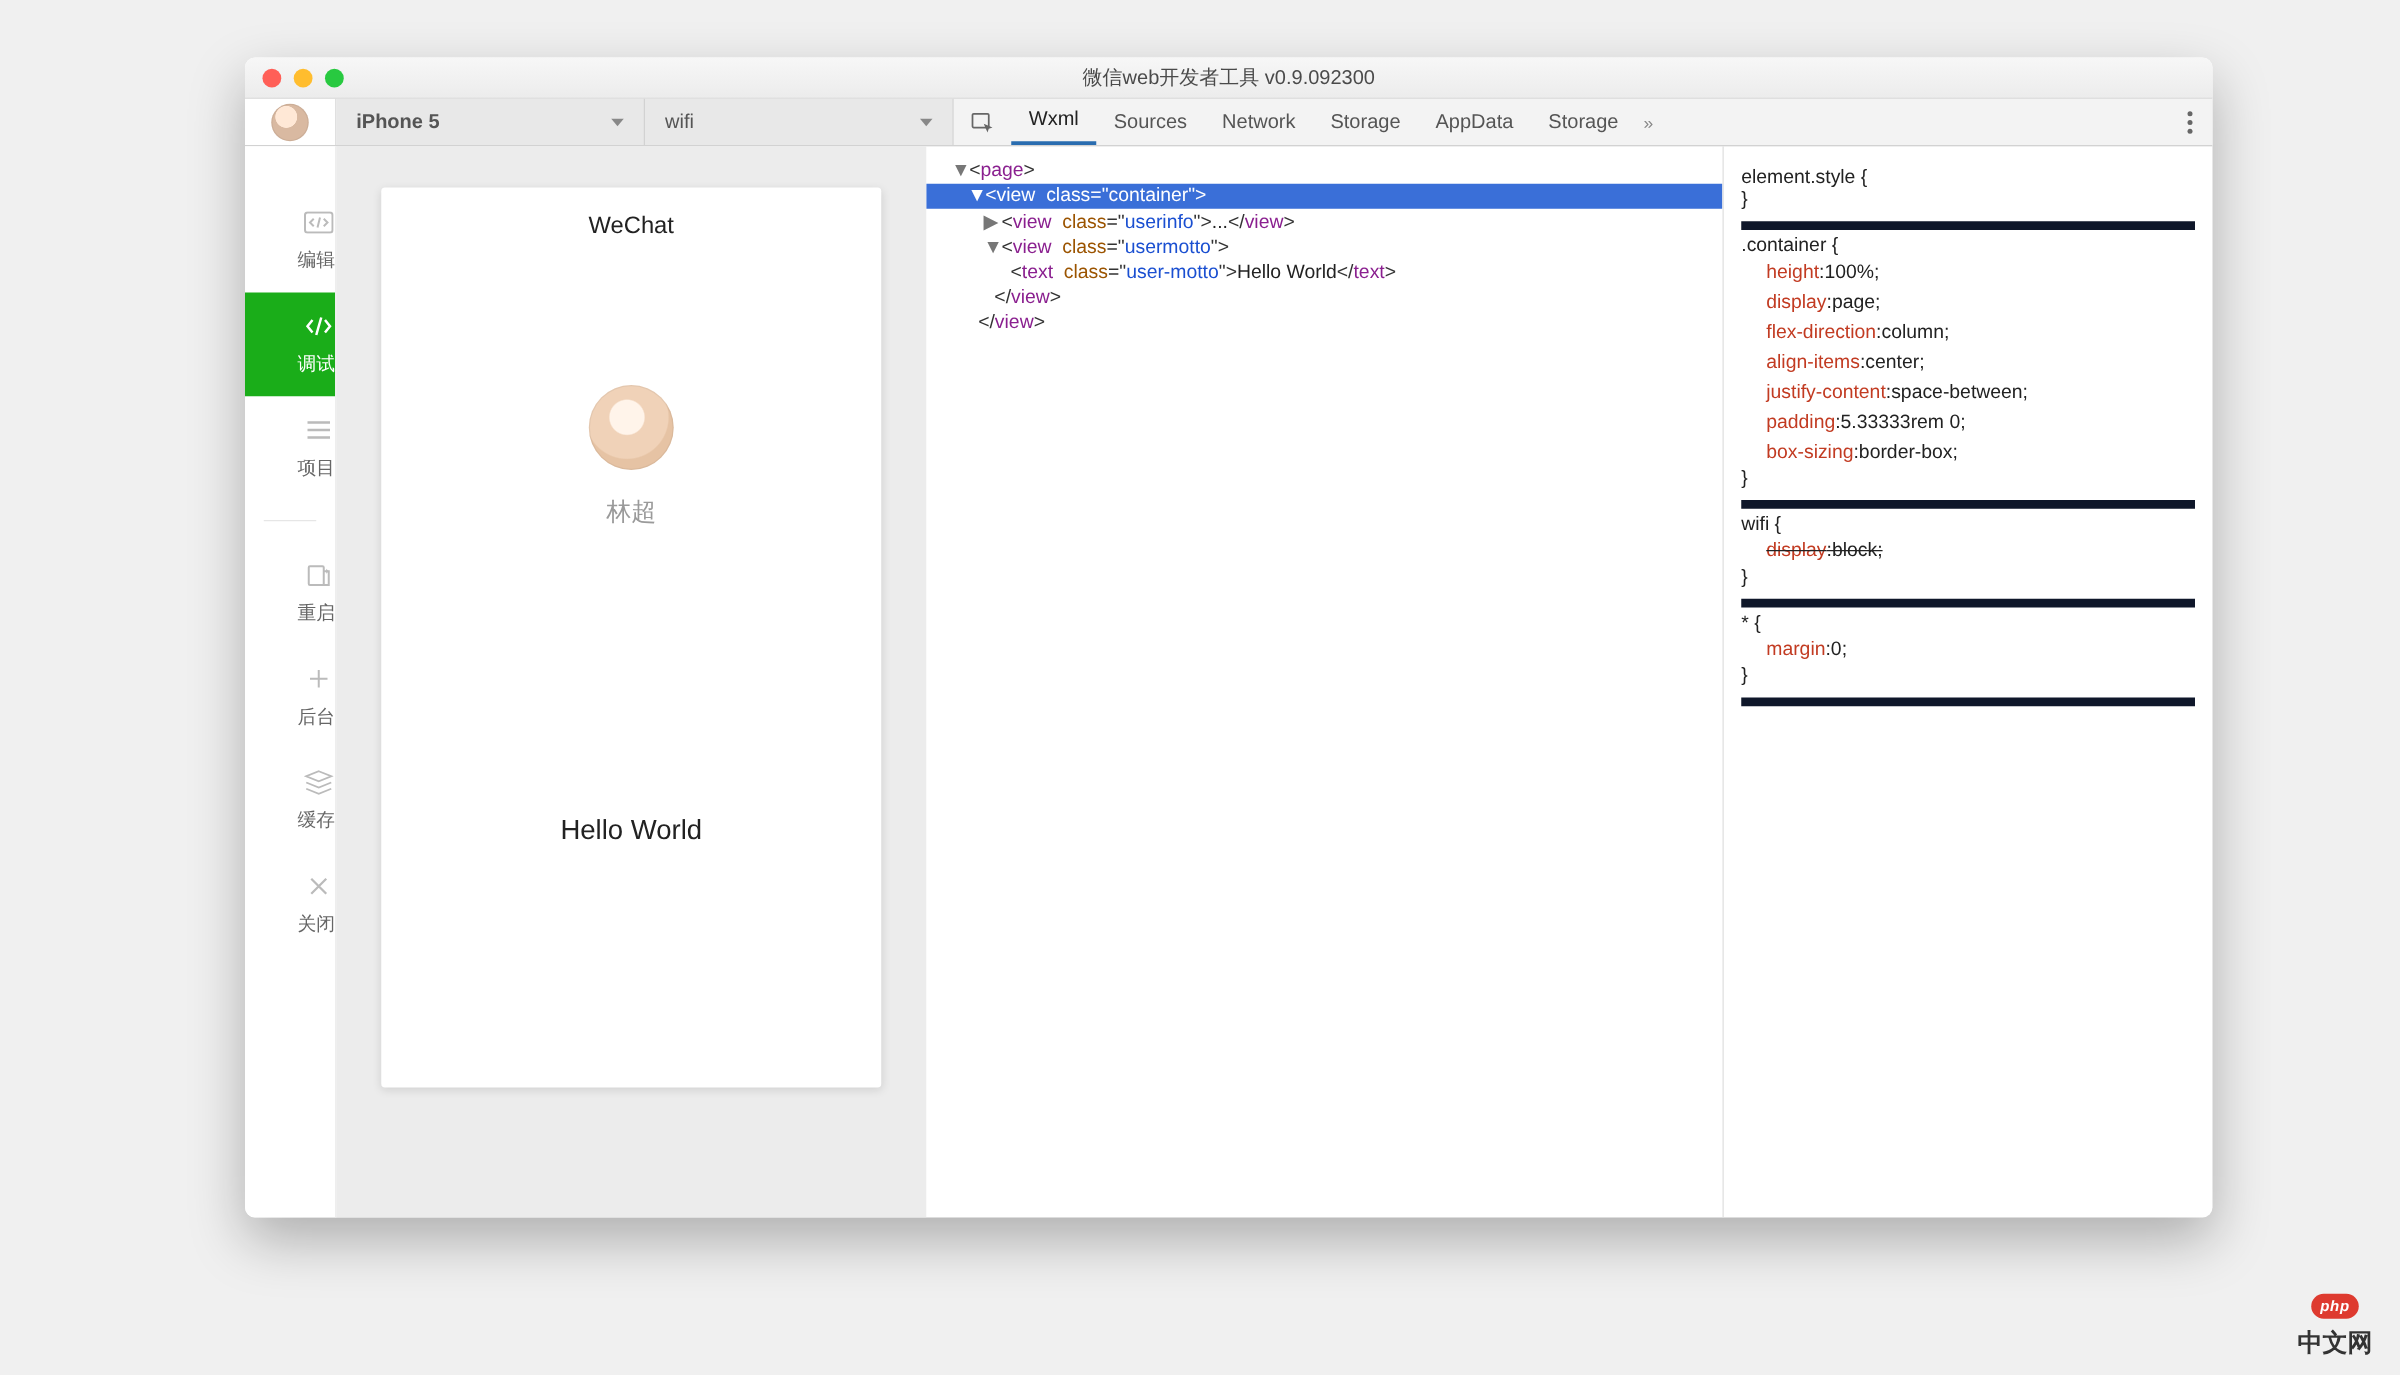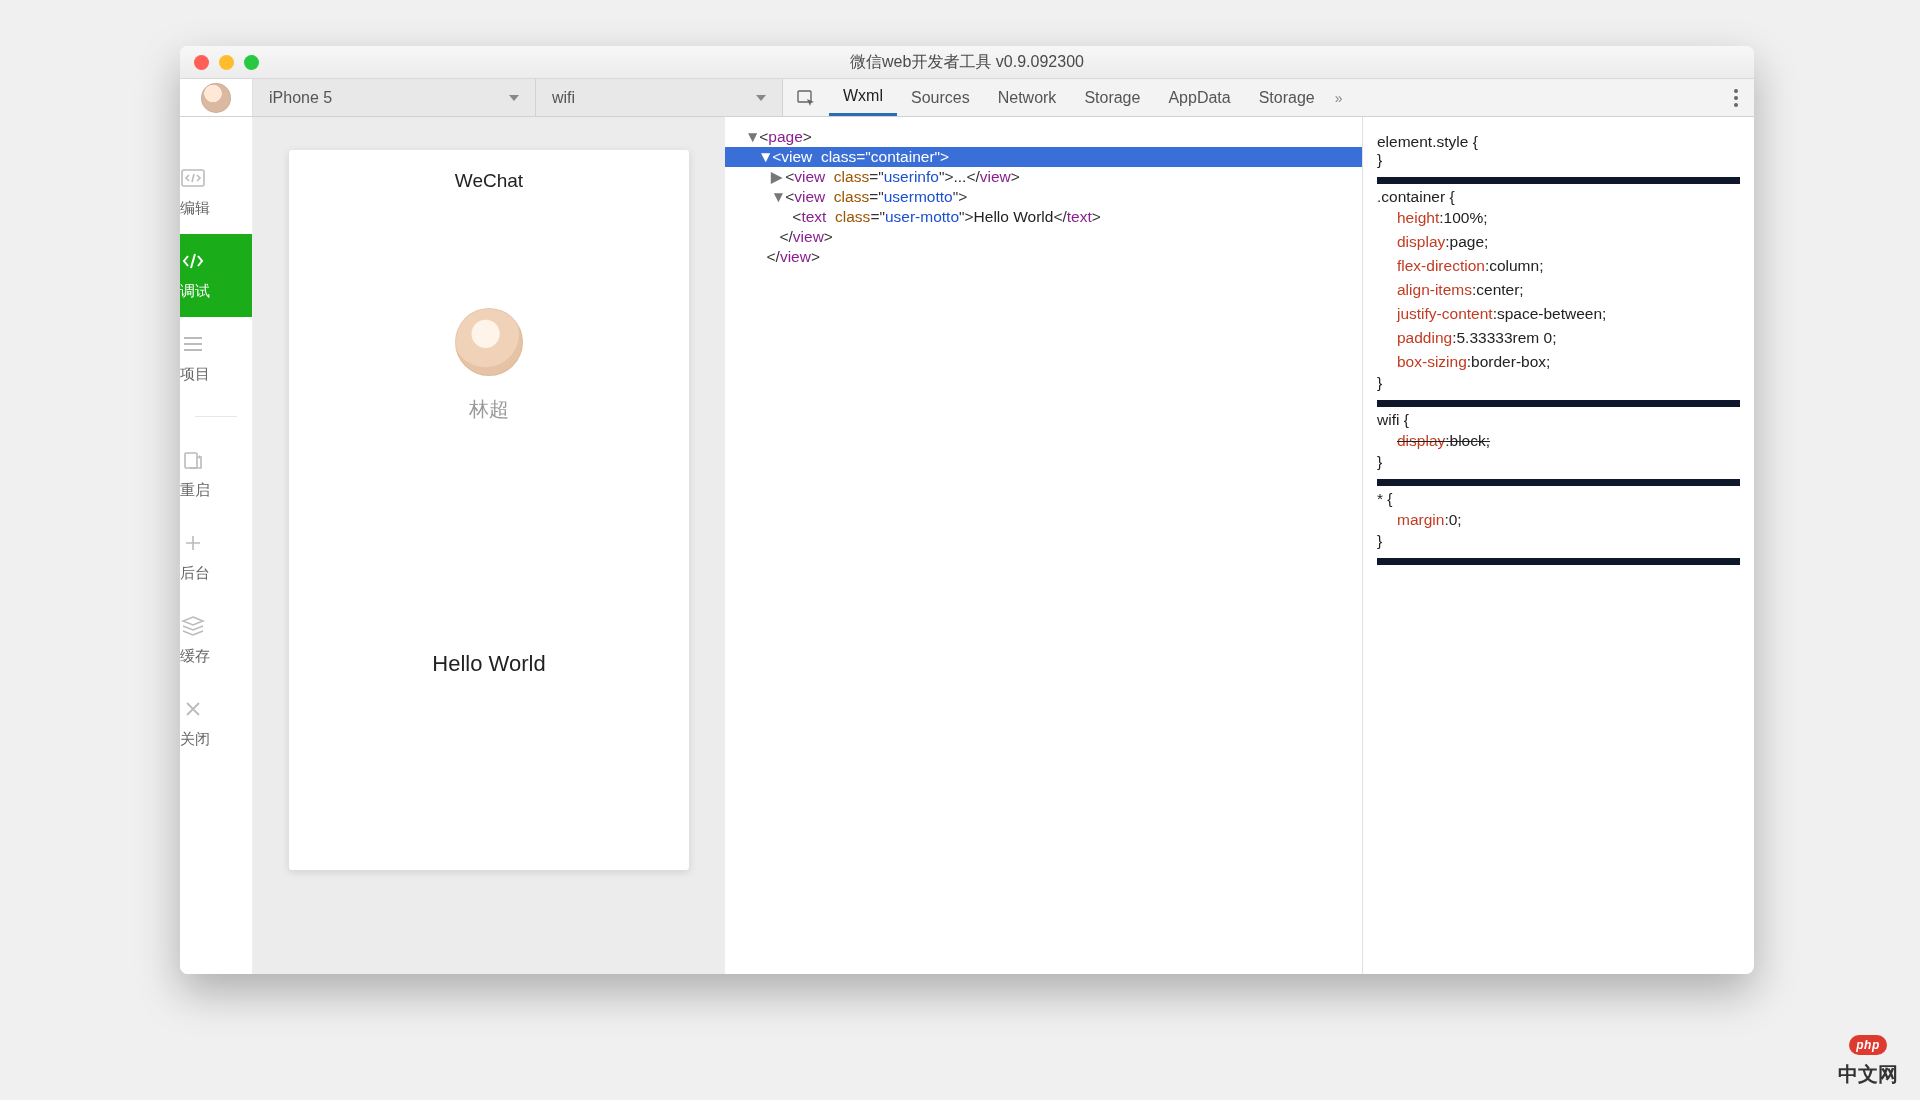--- a/index.html
+++ b/index.html
@@ -1,49 +1,49 @@
 <!DOCTYPE html>
 <html><head>
 <meta charset="utf-8">
 <style>
   * { margin: 0; padding: 0; box-sizing: border-box; font-family: -apple-system, "Helvetica Neue", Arial, sans-serif; }
   body { background: #f0f0f0; width: 1920px; height: 1100px; overflow: hidden; position: relative; }
   .window {
-    position: absolute; left: 180px; top: 46px; width: 1574px; height: 928px;
+    position: absolute; left: 196px; top: 46px; width: 1574px; height: 928px;
     background: #fff; border-radius: 8px; box-shadow: 0 18px 44px rgba(0,0,0,0.28);
     display: flex; flex-direction: column; overflow: hidden;
   }
   .titlebar {
     height: 33px; background: linear-gradient(#f7f7f7,#ececec);
     border-bottom: 1px solid #d8d8d8; display: flex; align-items: center;
     position: relative; flex-shrink: 0;
   }
   .traffic { display: flex; gap: 10px; margin-left: 14px; }
   .tl { width: 15px; height: 15px; border-radius: 50%; }
   .tl.close { background: #ff5f57; } .tl.min { background: #ffbd2e; } .tl.max { background: #28c940; }
   .titlebar-title { position: absolute; left: 0; right: 0; text-align: center; font-size: 16px; color: #4a4a4a; pointer-events: none; }
   .toolbar {
     height: 38px; background: #e8e8e8; border-bottom: 1px solid #d2d2d2;
     display: flex; align-items: center; flex-shrink: 0;
   }
   .avatar-cell { width: 73px; height: 100%; background: #fff; display: flex; align-items: center; justify-content: center; border-right: 1px solid #e0e0e0; }
   .avatar { width: 30px; height: 30px; border-radius: 50%; background: radial-gradient(circle at 40% 35%, #ffe8d6 0 32%, #d9b9a1 34% 100%); box-shadow: inset 0 0 0 1px rgba(0,0,0,0.06); }
   .dropdown { height: 100%; display: flex; align-items: center; justify-content: space-between; padding: 0 16px; font-size: 16px; color: #555; border-right: 1px solid #d2d2d2; cursor: default; }
-  .dd1 { width: 283px; } .dd2 { width: 247px; }
+  .dd1 { width: 247px; font-weight: bold; } .dd2 { width: 247px; }
   .chev { width: 0; height: 0; border-left: 5px solid transparent; border-right: 5px solid transparent; border-top: 6px solid #888; }
   .devtabs { flex: 1; height: 100%; display: flex; align-items: center; gap: 0; padding-left: 10px; background: #f3f3f3; }
   .devico { width: 26px; height: 26px; display: flex; align-items: center; justify-content: center; margin-right: 10px; color: #666; cursor: pointer; }
   .devtab { padding: 0 14px; height: 100%; display: flex; align-items: center; font-size: 16px; color: #555; cursor: pointer; }
   .devtab.active { color: #222; border-bottom: 3px solid #2a6db0; }
   .more-chev { margin-left: 6px; color: #888; font-size: 14px; }
   .menu-dots { margin-left: auto; margin-right: 16px; display: flex; flex-direction: column; gap: 3px; cursor: pointer; }
   .menu-dots span { width: 4px; height: 4px; background: #666; border-radius: 50%; }
   .body { flex: 1; display: flex; min-height: 0; }
   .sidebar { width: 73px; background: #fff; border-right: 1px solid #eee; display: flex; flex-direction: column; align-items: center; padding-top: 34px; }
-  .sb-item { width: 100%; display: flex; flex-direction: column; align-items: flex-start; gap: 8px; padding: 14px 0 16px; font-size: 15px; color: #666; cursor: pointer; }
+  .sb-item { width: 100%; display: flex; flex-direction: column; align-items: flex-end; gap: 8px; padding: 14px 0 16px; font-size: 15px; color: #666; cursor: pointer; }
   .sb-item.active { background: #1aad19; color: #fff; }
   .sb-sep { width: 42px; height: 1px; background: #e6e6e6; margin: 16px 0; }
   .sb-ico { width: 26px; height: 26px; display: flex; align-items: center; justify-content: center; }
   .simulator { width: 472px; background: #ececec; display: flex; justify-content: center; padding-top: 33px; }
   .phone { width: 400px; height: 720px; background: #fff; border-radius: 3px; box-shadow: 0 2px 8px rgba(0,0,0,0.12); display: flex; flex-direction: column; }
   .phone-title { text-align: center; font-size: 19px; color: #222; padding: 20px 0 8px; }
   .userinfo { margin-top: 108px; display: flex; flex-direction: column; align-items: center; gap: 20px; }
   .userinfo .av { width: 68px; height: 68px; border-radius: 50%; background: radial-gradient(circle at 45% 38%, #fff4ea 0 24%, #f0d2b8 26% 58%, #e6c3a4 60% 100%); box-shadow: inset 0 0 0 1px rgba(0,0,0,0.05); }
   .userinfo .nm { color: #9a9a9a; font-size: 20px; }
   .motto { margin-top: 228px; text-align: center; font-size: 22px; color: #222; }

